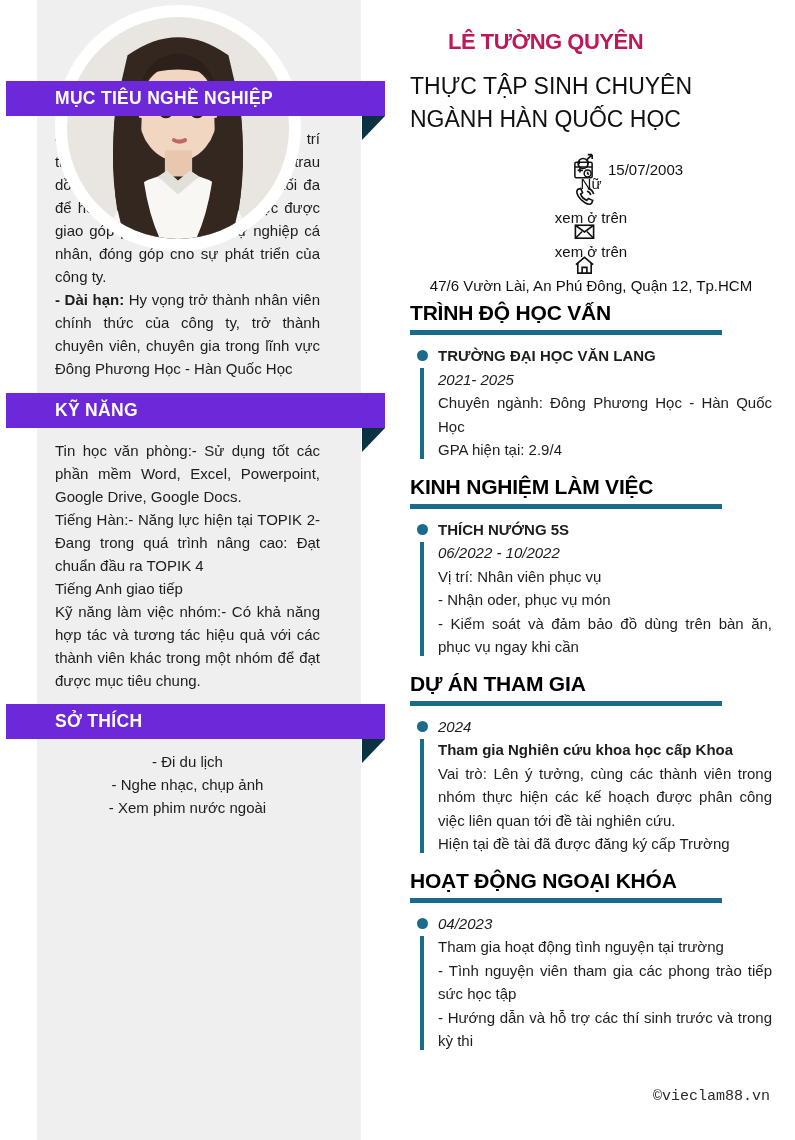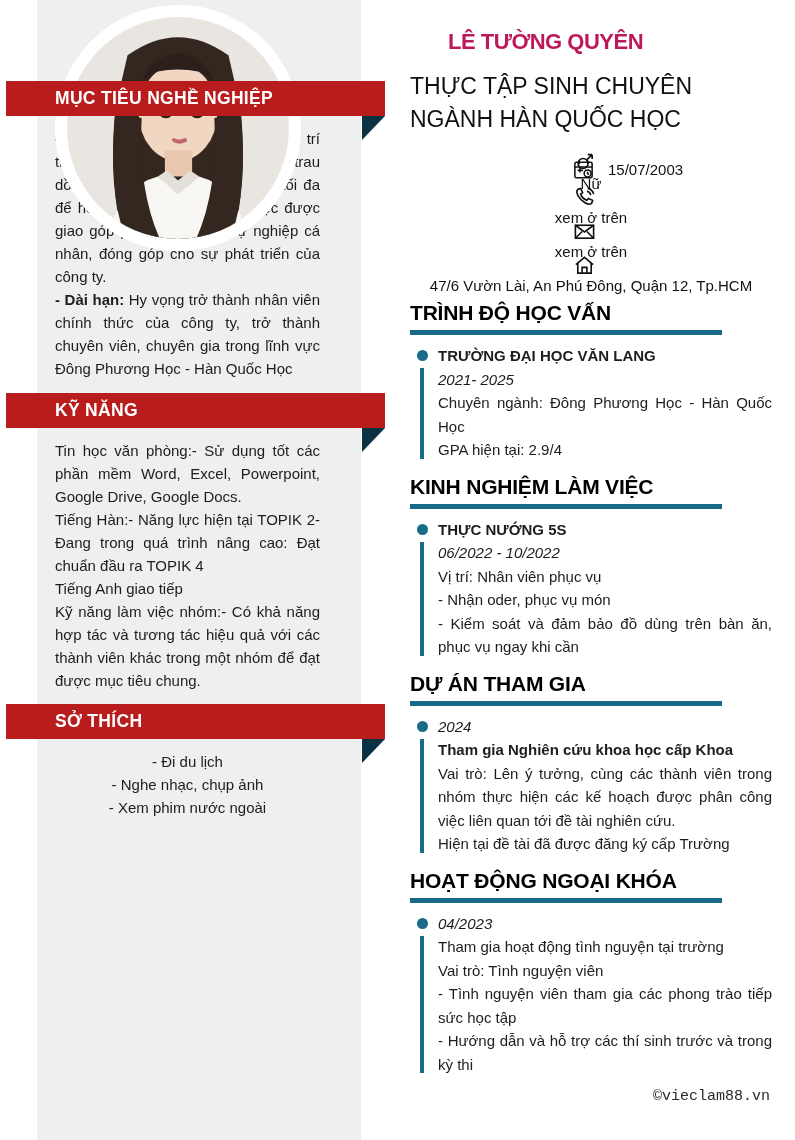--- a/index.html
+++ b/index.html
@@ -17,21 +17,21 @@
   .photo-ring {
     position:absolute; left:18px; top:5px; width:246px; height:246px;
     background:#ffffff; border-radius:50%;
     display:flex; align-items:center; justify-content:center;
   }
   .photo-inner {
     width:222px; height:222px; border-radius:50%; overflow:hidden;
   }
   .banner {
     position:relative; margin-left:-31px; margin-right:-24px; width:379px;
-    height:35px; background:#b91c1c; color:#ffffff; font-weight:bold;
+    height:35px; background:#6d28d9; color:#ffffff; font-weight:bold;
     font-size:17.5px; line-height:35px; padding-left:49px;
     letter-spacing:0.3px;
   }
   .banner::after {
     content:""; position:absolute; right:0; top:100%; width:0; height:0;
     border-top:24px solid #0a3243; border-right:23px solid transparent;
   }
   .side-block {
     padding:11px 41px 0 18px; font-size:15px; line-height:23px;
     text-align:justify; color:#1d1d1d;
@@ -211,21 +211,21 @@
       <div class="e-bold">TRƯỜNG ĐẠI HỌC VĂN LANG</div>
       <div class="e-italic">2021- 2025</div>
       <div>Chuyên ngành: Đông Phương Học - Hàn Quốc Học</div>
       <div>GPA hiện tại: 2.9/4</div>
     </div>
 
     <div class="sec-title">KINH NGHIỆM LÀM VIỆC</div>
     <div class="sec-rule"></div>
     <div class="entry">
       <span class="bar"></span>
-      <div class="e-bold">THỰC NƯỚNG 5S</div>
+      <div class="e-bold">THÍCH NƯỚNG 5S</div>
       <div class="e-italic">06/2022 - 10/2022</div>
       <div>Vị trí: Nhân viên phục vụ</div>
       <div>- Nhận oder, phục vụ món</div>
       <div>- Kiểm soát và đảm bảo đồ dùng trên bàn ăn, phục vụ ngay khi cần</div>
     </div>
 
     <div class="sec-title">DỰ ÁN THAM GIA</div>
     <div class="sec-rule"></div>
     <div class="entry">
       <span class="bar"></span>
@@ -234,20 +234,19 @@
       <div>Vai trò: Lên ý tưởng, cùng các thành viên trong nhóm thực hiện các kế hoạch được phân công việc liên quan tới đề tài nghiên cứu.</div>
       <div>Hiện tại đề tài đã được đăng ký cấp Trường</div>
     </div>
 
     <div class="sec-title">HOẠT ĐỘNG NGOẠI KHÓA</div>
     <div class="sec-rule"></div>
     <div class="entry">
       <span class="bar"></span>
       <div class="e-italic">04/2023</div>
       <div>Tham gia hoạt động tình nguyện tại trường</div>
-      <div>Vai trò: Tình nguyện viên</div>
       <div>- Tình nguyện viên tham gia các phong trào tiếp sức học tập</div>
       <div>- Hướng dẫn và hỗ trợ các thí sinh trước và trong kỳ thi</div>
     </div>
   </div>
 
   <div class="footer">©vieclam88.vn</div>
 </div>
 
 </body></html>

